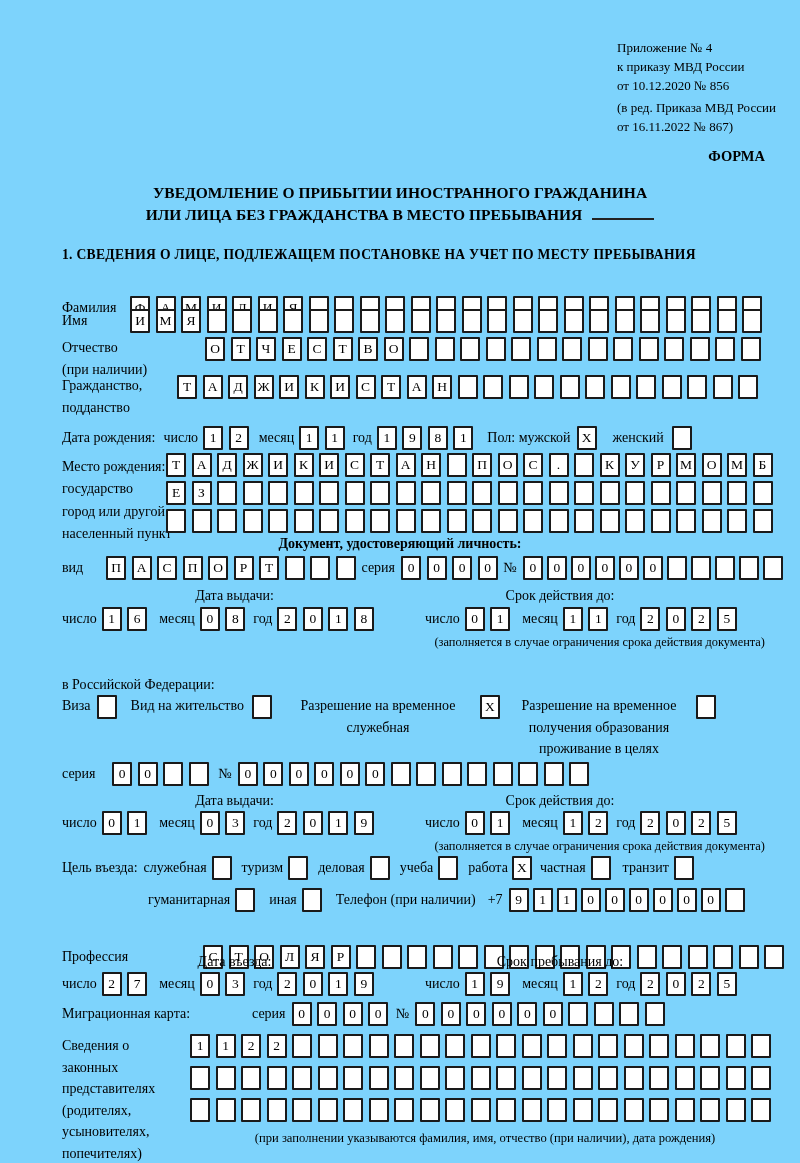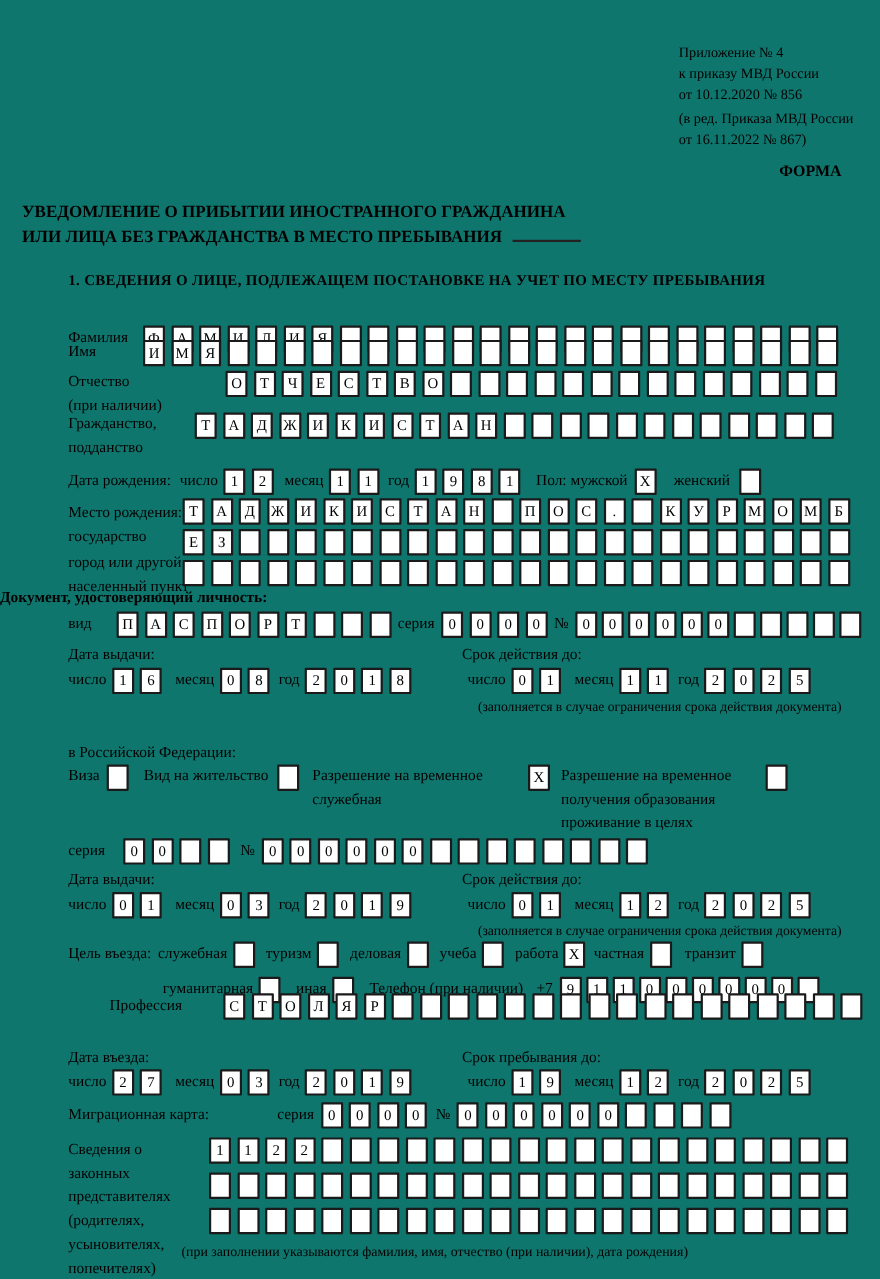--- a/index.html
+++ b/index.html
@@ -1,25 +1,25 @@
 <!DOCTYPE html>
 <html><head>
 <meta charset="utf-8">
 <style>
   html,body{margin:0;padding:0;background:#e9e9e9;}
   .page{
     position:relative;width:800px;height:1163px;margin:0 auto;
-    background:#0f766e;color:#000;overflow:hidden;
+    background:#7dd3fc;color:#000;overflow:hidden;
     font-family:"Liberation Serif","DejaVu Serif",serif;
   }
   .abs{position:absolute;}
   .t{font-size:14px;line-height:22px;white-space:nowrap;}
   .small{font-size:12.4px;line-height:16px;}
   .b{font-weight:bold;}
-  .ctr{}
+  .ctr{text-align:center;}
   .rt{text-align:right;}
   .flexrow{display:flex;align-items:center;}
   .flextop{display:flex;align-items:flex-start;}
   .boxes{display:flex;gap:5.5px;flex:0 0 auto;}
   .boxes.tight{gap:4px;}
   .cb{
     flex:0 0 auto;box-sizing:border-box;width:20px;height:24px;
     border:2px solid #1a1a1a;border-radius:1px;background:#fff;
     display:flex;align-items:center;justify-content:center;
     font-size:13.5px;line-height:1;
@@ -524,21 +524,21 @@
         <span class="cb">0</span>
         <span class="cb">0</span>
         <span class="cb">0</span>
         <span class="cb">0</span>
         <span class="cb">0</span>
         <span class="cb">0</span>
         <span class="cb"></span>
       </span>
   </div>
 
-  <div class="abs flexrow" style="left:62px;top:903px;text-align:center;">
+  <div class="abs flexrow" style="left:62px;top:945px;">
     <span class="t" style="width:141px;">Профессия</span>
     <span class="boxes">
         <span class="cb">С</span>
         <span class="cb">Т</span>
         <span class="cb">О</span>
         <span class="cb">Л</span>
         <span class="cb">Я</span>
         <span class="cb">Р</span>
         <span class="cb"></span>
         <span class="cb"></span>

